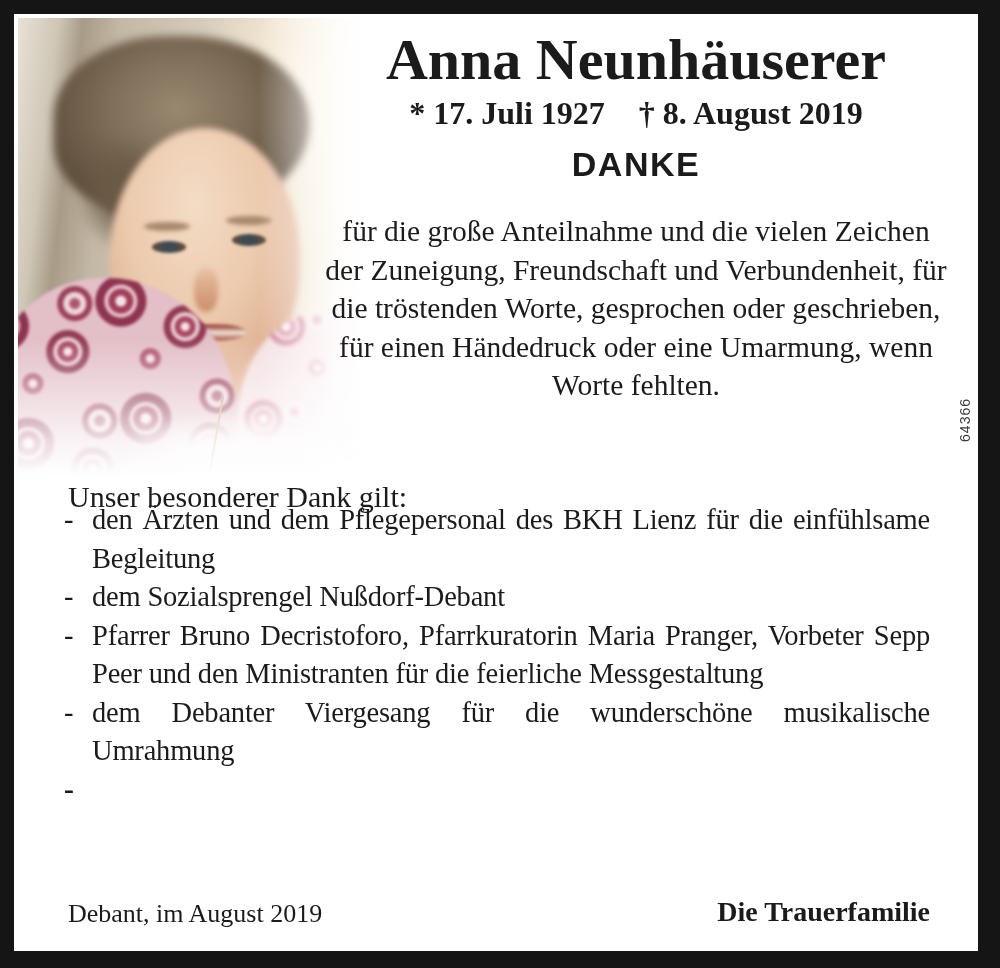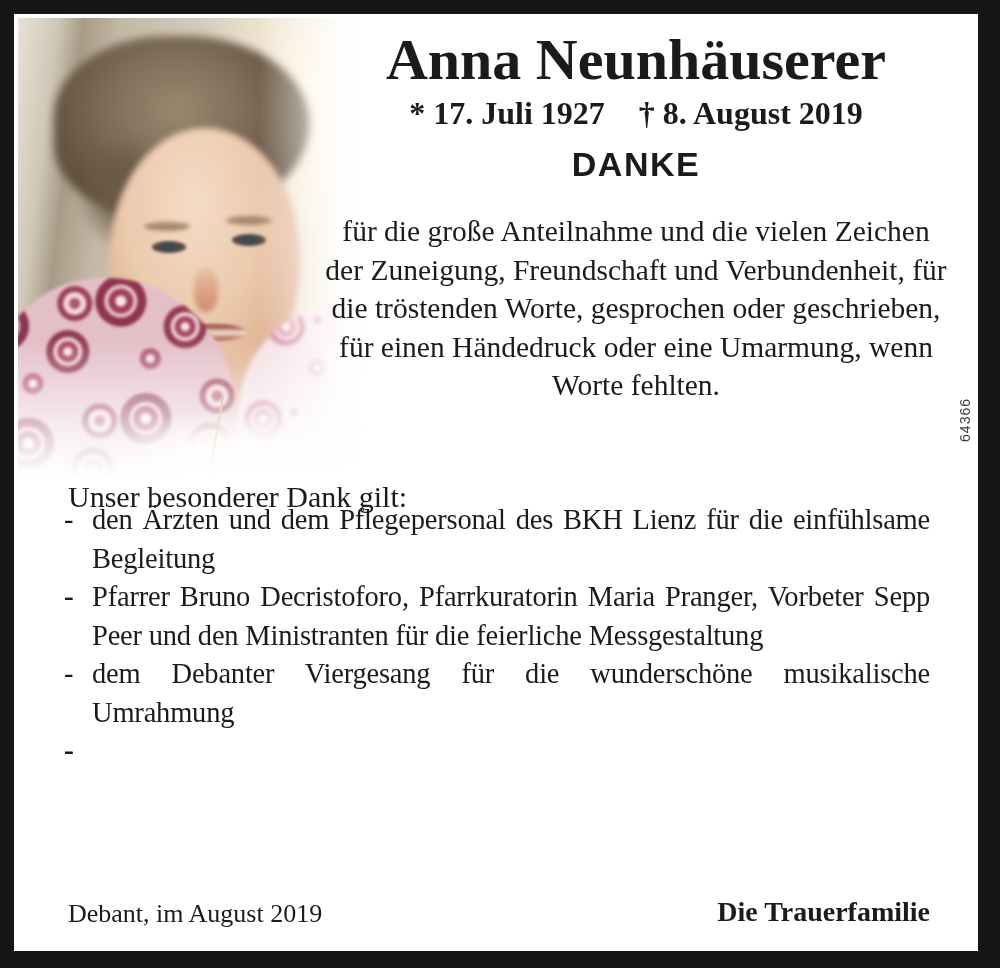--- a/index.html
+++ b/index.html
@@ -200,20 +200,21 @@
   <div class="intro">Unser besonderer Dank gilt:</div>
 
   <ul class="thanks-list">
 
   <li>
       <span class="dash">-</span>
       <span class="item-text">den Ärzten und dem Pflegepersonal des BKH Lienz für die einfühlsame Begleitung</span>
     </li>
       <li>
       <span class="dash">-</span>
+      <span class="item-text">dem Sozialsprengel Nußdorf-Debant</span>
     </li>
       <li>
       <span class="dash">-</span>
       <span class="item-text">Pfarrer Bruno Decristoforo, Pfarrkuratorin Maria Pranger, Vorbeter Sepp Peer und den Ministranten für die feierliche Messgestaltung</span>
     </li>
       <li>
       <span class="dash">-</span>
       <span class="item-text">dem Debanter Viergesang für die wunderschöne musikalische Umrahmung</span>
     </li>
       <li>

